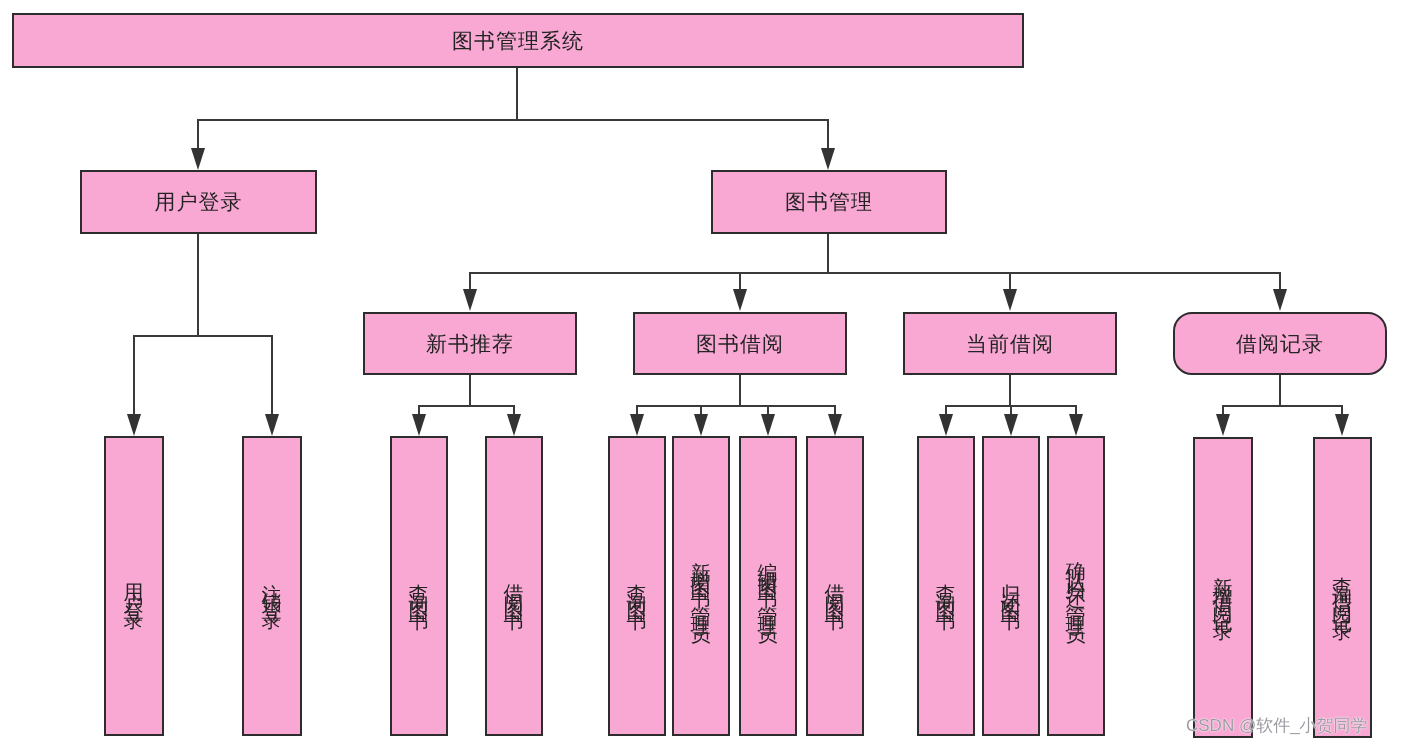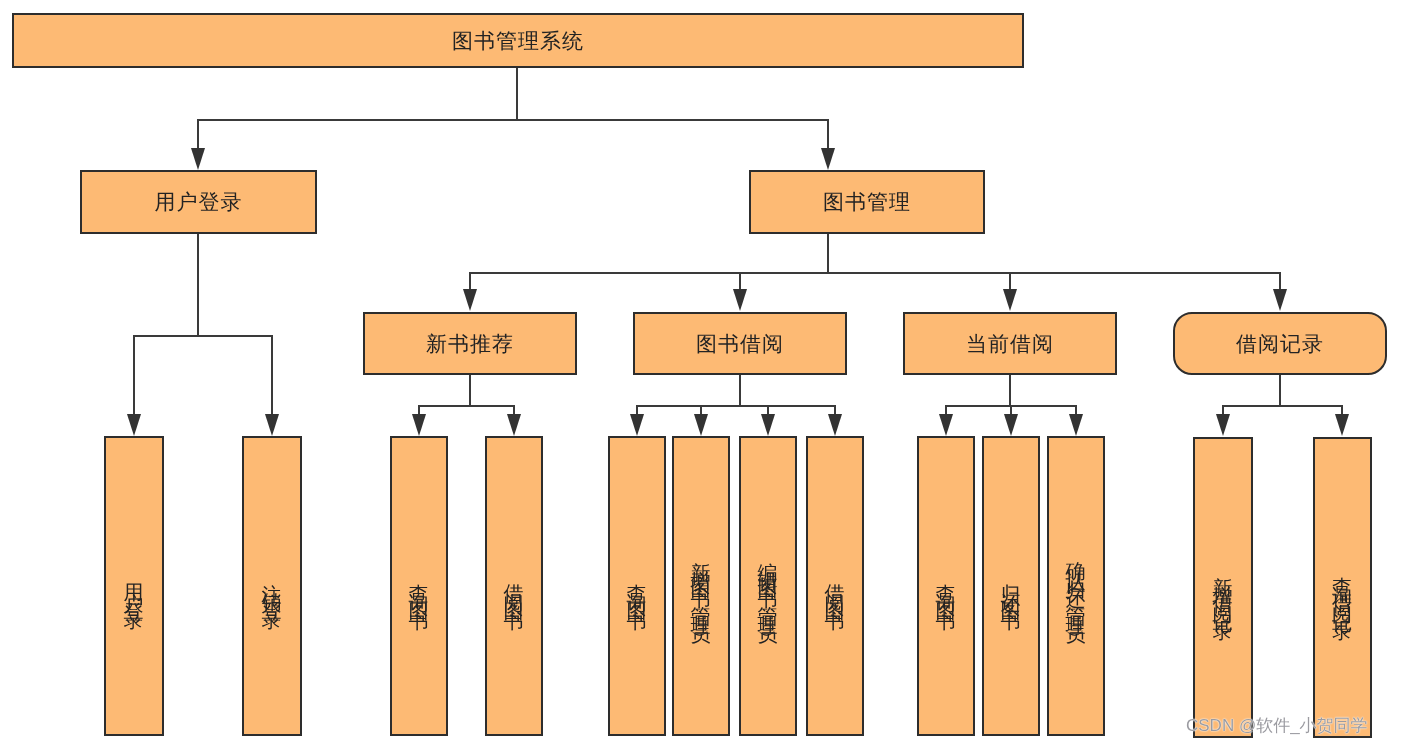--- a/index.html
+++ b/index.html
@@ -17,21 +17,21 @@
   .stage {
     position: absolute;
     left: 0; top: 0;
     width: 1405px; height: 747px;
   }
   
   .node {
     position: absolute;
     box-sizing: border-box;
     border: 2px solid #2d2d2d;
-    background: #fdba74;
+    background: #f9a8d4;
     display: flex;
     align-items: center;
     justify-content: center;
     color: #232323;
   }
   .node.h-label {
     font-size: 21px;
     letter-spacing: 1px;
     white-space: nowrap;
   }
@@ -83,21 +83,21 @@
   <div class="line vline" style="left:516px; top:68px;  height:52px;"></div>
   <div class="line hline" style="left:197px; top:119px; width:632px;"></div>
   <div class="line vline" style="left:197px; top:119px; height:30px;"></div>
   <div class="line vline" style="left:827px; top:119px; height:30px;"></div>
   <div class="arrow-down" style="left:191px; top:148px;"></div>
   <div class="arrow-down" style="left:821px; top:148px;"></div>
 
   <div class="node h-label" style="left:80px; top:170px; width:237px; height:64px;">
     <span>用户登录</span>
   </div>
-  <div class="node h-label" style="left:749px; top:170px; width:236px; height:64px;">
+  <div class="node h-label" style="left:711px; top:170px; width:236px; height:64px;">
     <span>图书管理</span>
   </div>
 
   <div class="line vline" style="left:197px; top:234px; height:102px;"></div>
   <div class="line hline" style="left:133px; top:335px; width:140px;"></div>
   <div class="line vline" style="left:133px; top:335px; height:80px;"></div>
   <div class="line vline" style="left:271px; top:335px; height:80px;"></div>
   <div class="arrow-down" style="left:127px; top:414px;"></div>
   <div class="arrow-down" style="left:265px; top:414px;"></div>
 

